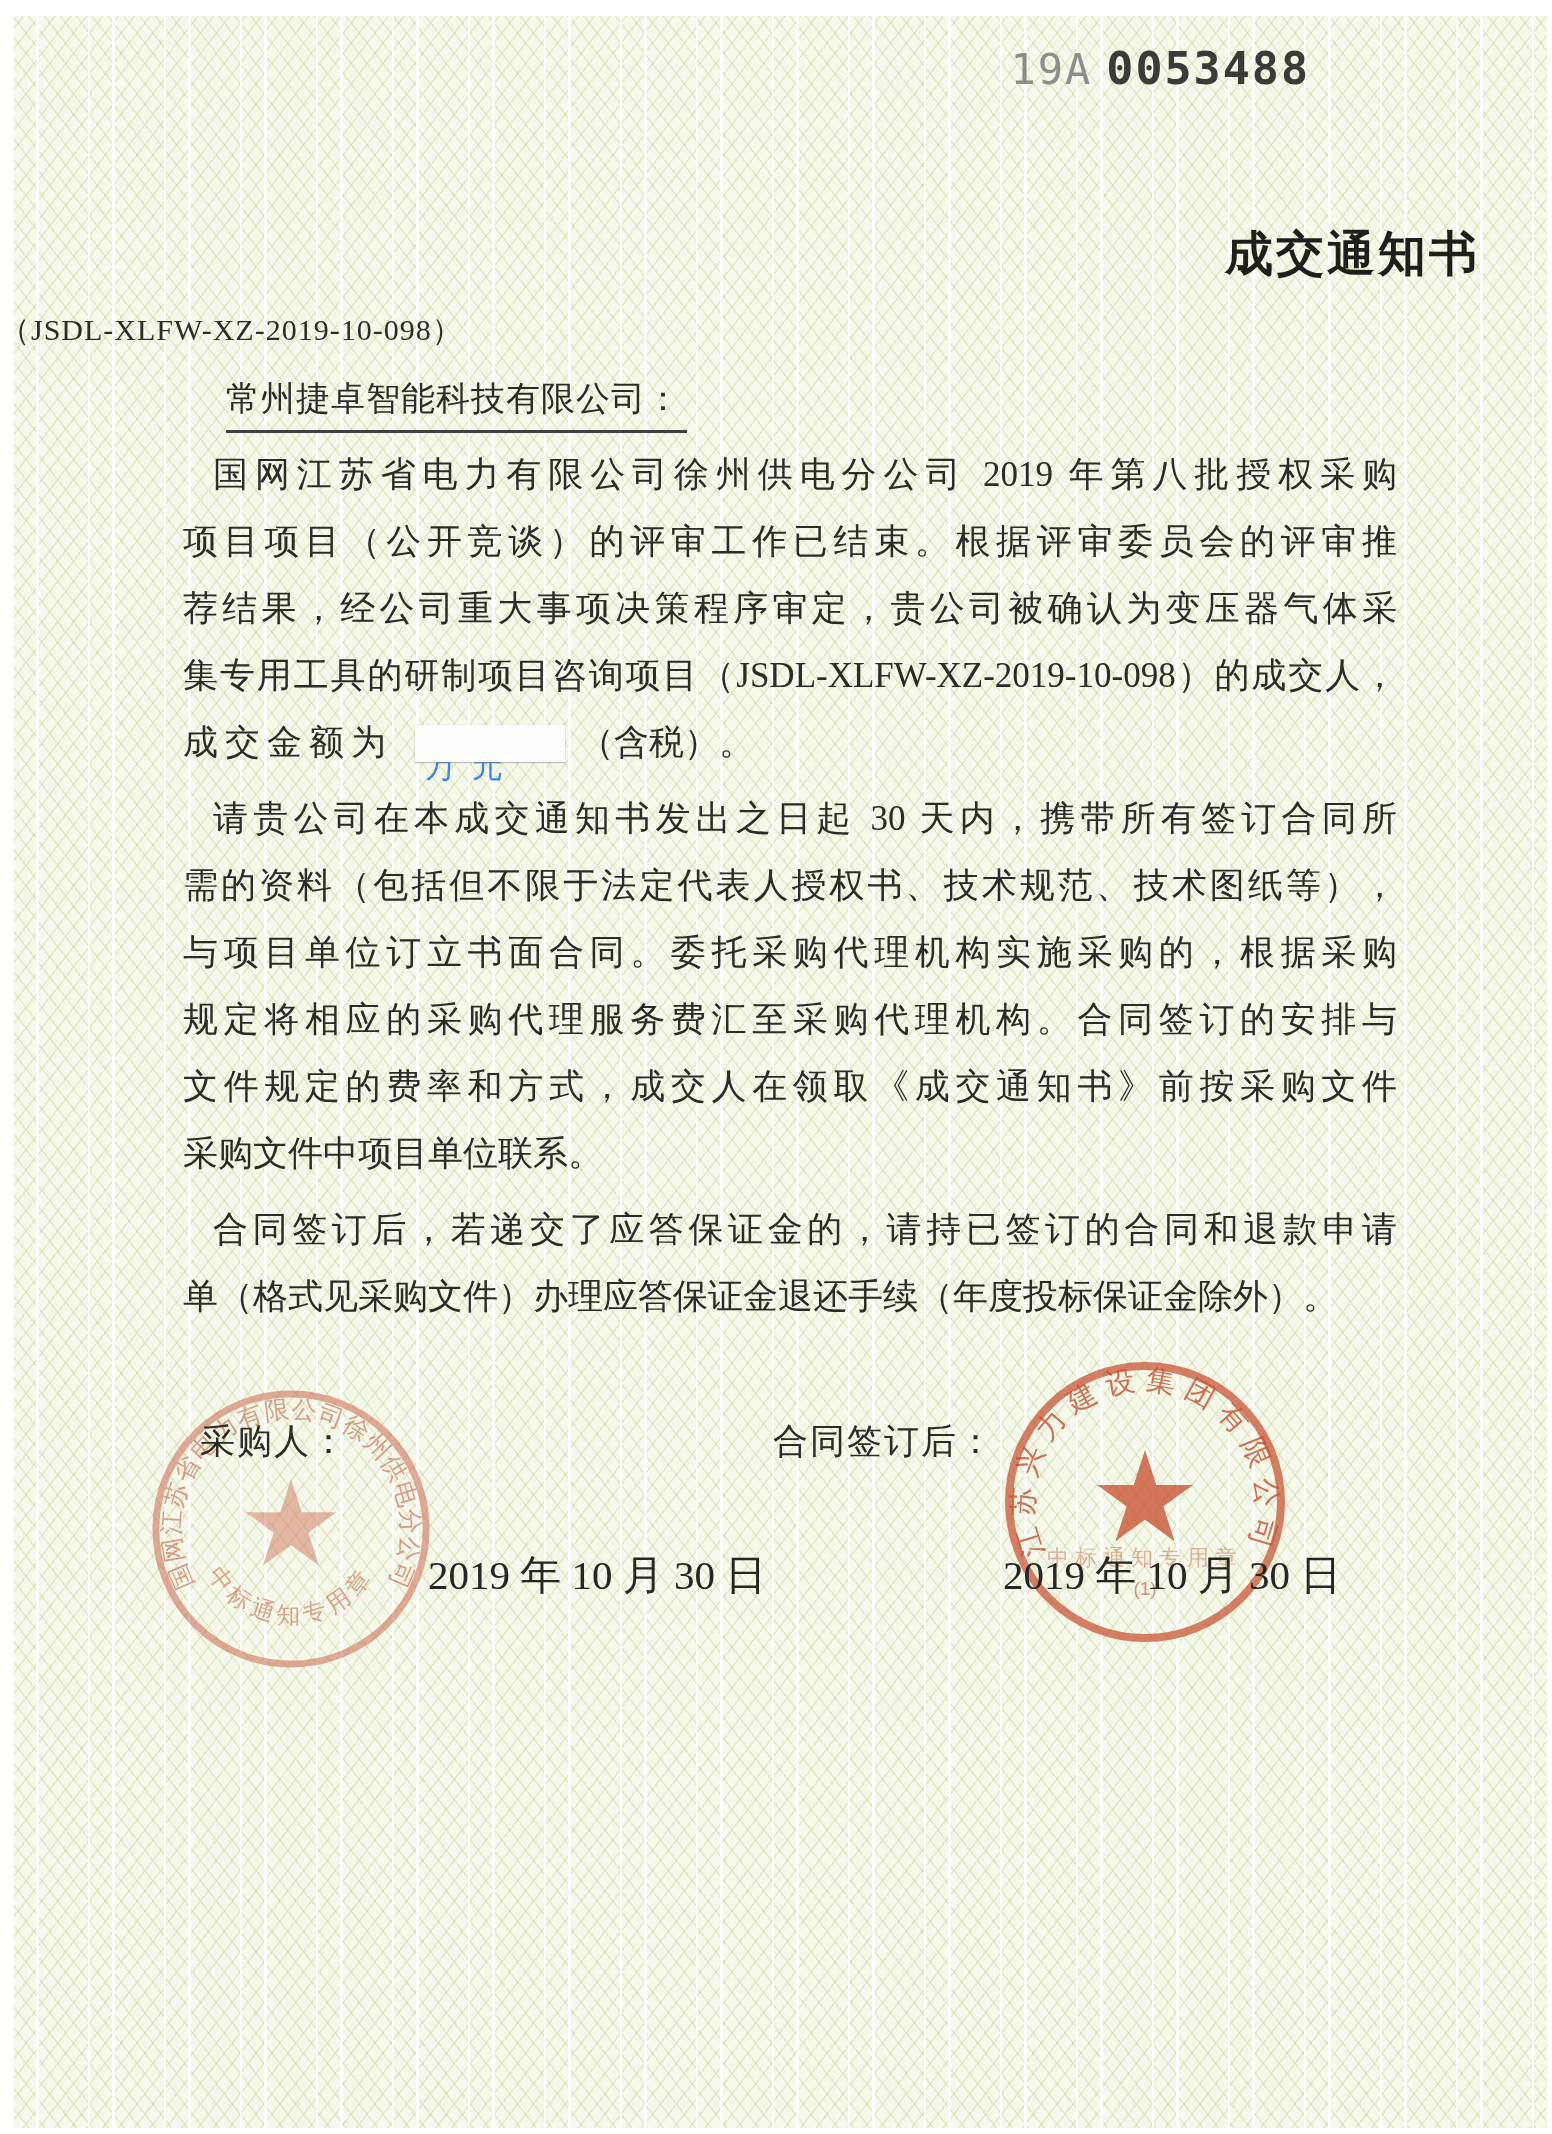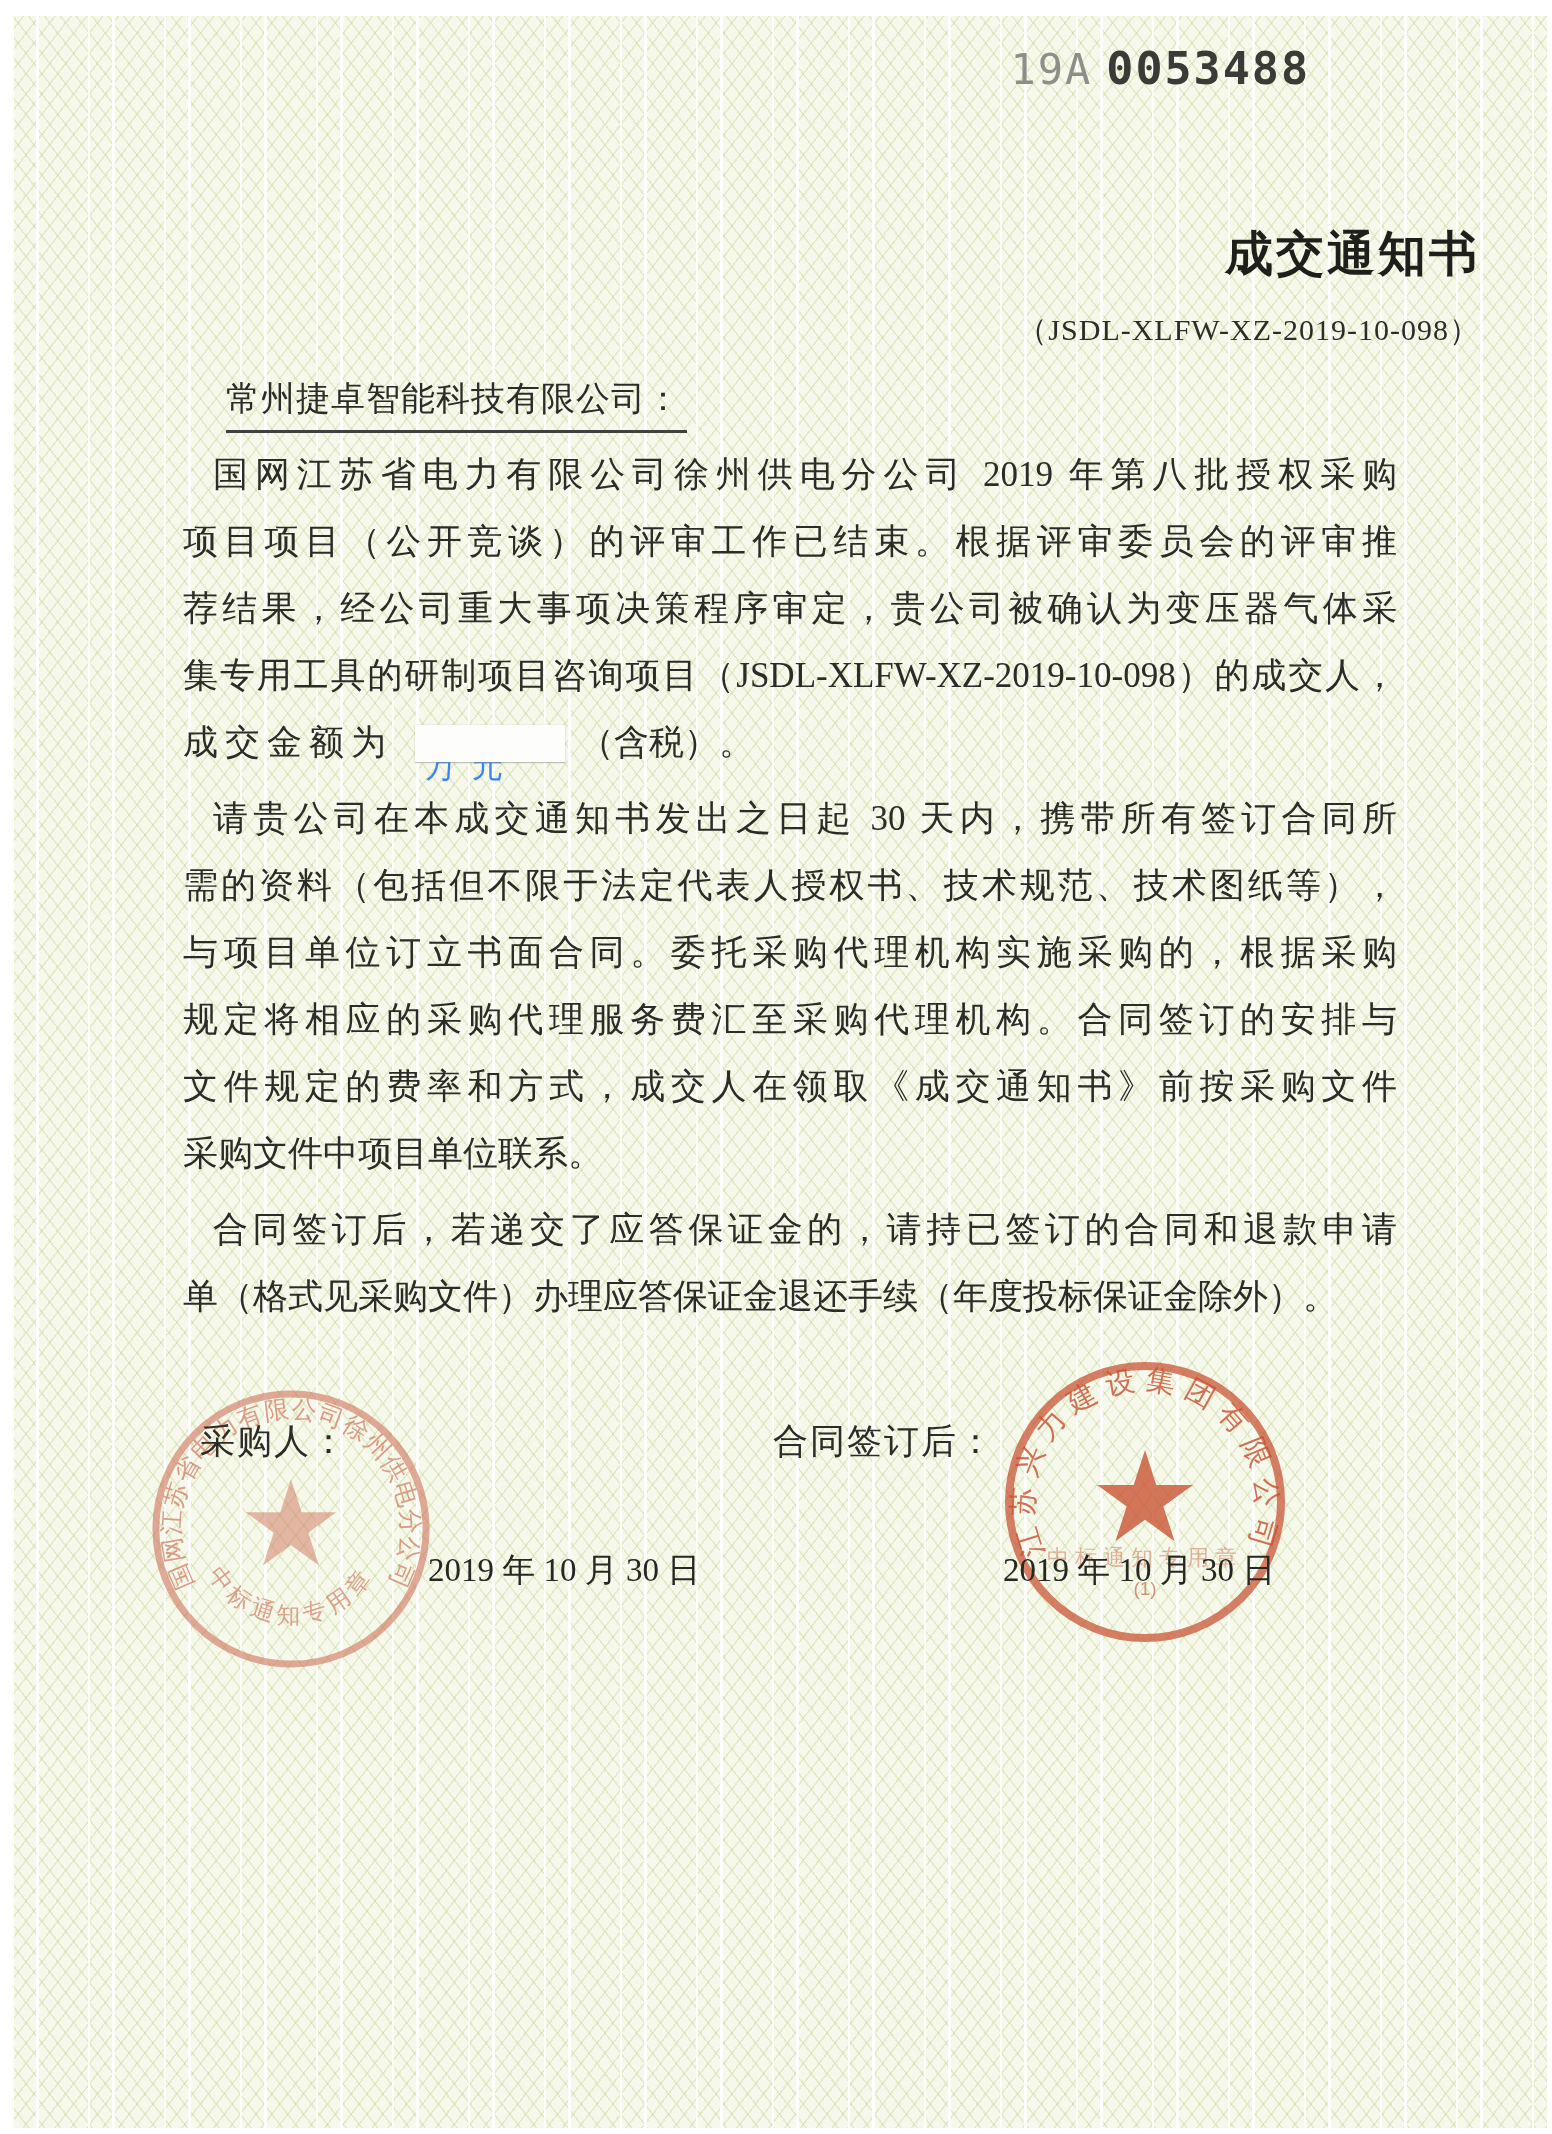--- a/index.html
+++ b/index.html
@@ -29,21 +29,21 @@
   .dn-prefix{color:#8e8e88;font-size:42px;margin-right:14px;}
   .dn-main{color:#3a3a36;font-weight:bold;}
   .title{
     position:absolute;left:0;top:222px;width:1480px;margin:0;
     text-align:right;
     font-family:"Liberation Sans","DejaVu Sans",sans-serif;
     font-size:48px;font-weight:900;letter-spacing:3px;color:#1e1e1b;
   }
   .subtitle{
     position:absolute;left:0;top:310px;width:1480px;
-    text-align:right;font-size:30px;letter-spacing:1px;color:#2c2c28;
+    text-align:left;font-size:30px;letter-spacing:1px;color:#2c2c28;
   }
   .addressee{
     position:absolute;left:226px;top:376px;
     font-size:34px;letter-spacing:1px;color:#2b2b27;
     border-bottom:3px solid #404040;padding:0 6px 8px 0;
   }
   .bodytext{
     position:absolute;left:183px;top:441px;width:1214px;
     font-size:35px;color:#2b2b27;
   }
@@ -63,21 +63,21 @@
     position:absolute;inset:0;background:#fdfdfc;z-index:2;
     box-shadow:0 1px 1px rgba(140,140,130,.45), 0 0 2px rgba(150,150,140,.25);
   }
   .redaction .remnant{
     position:absolute;left:10px;top:8px;z-index:1;
     color:#3b82f6;font-size:31px;letter-spacing:16px;white-space:nowrap;
   }
   .sig-label{position:absolute;font-size:35px;color:#2b2b27;letter-spacing:2px;z-index:3;}
   .sig-label.buyer{left:200px;top:1418px;}
   .sig-label.agency{left:773px;top:1418px;}
-  .sig-date{position:absolute;font-size:33px;color:#262622;white-space:nowrap;z-index:3;}
+  .sig-date{position:absolute;font-size:41px;color:#262622;white-space:nowrap;z-index:3;}
   .sig-date.buyer{left:428px;top:1548px;}
   .sig-date.agency{left:1003px;top:1548px;}
   .stamp{position:absolute;z-index:2;}
   .stamp-left{left:142px;top:1380px;width:298px;height:298px;}
   .stamp-right{left:995px;top:1352px;width:300px;height:300px;}
   .stamp text{font-family:"Liberation Sans","DejaVu Sans",sans-serif;}
   .stamp-left .ring{font-size:25px;letter-spacing:1px;opacity:.66;}
   .stamp-left .inner{font-size:24px;letter-spacing:5px;opacity:.62;}
   .stamp-right .ring{font-size:29px;letter-spacing:9px;opacity:.8;}
   .stamp-right .inner-flat{font-size:22px;letter-spacing:6px;opacity:.42;}

